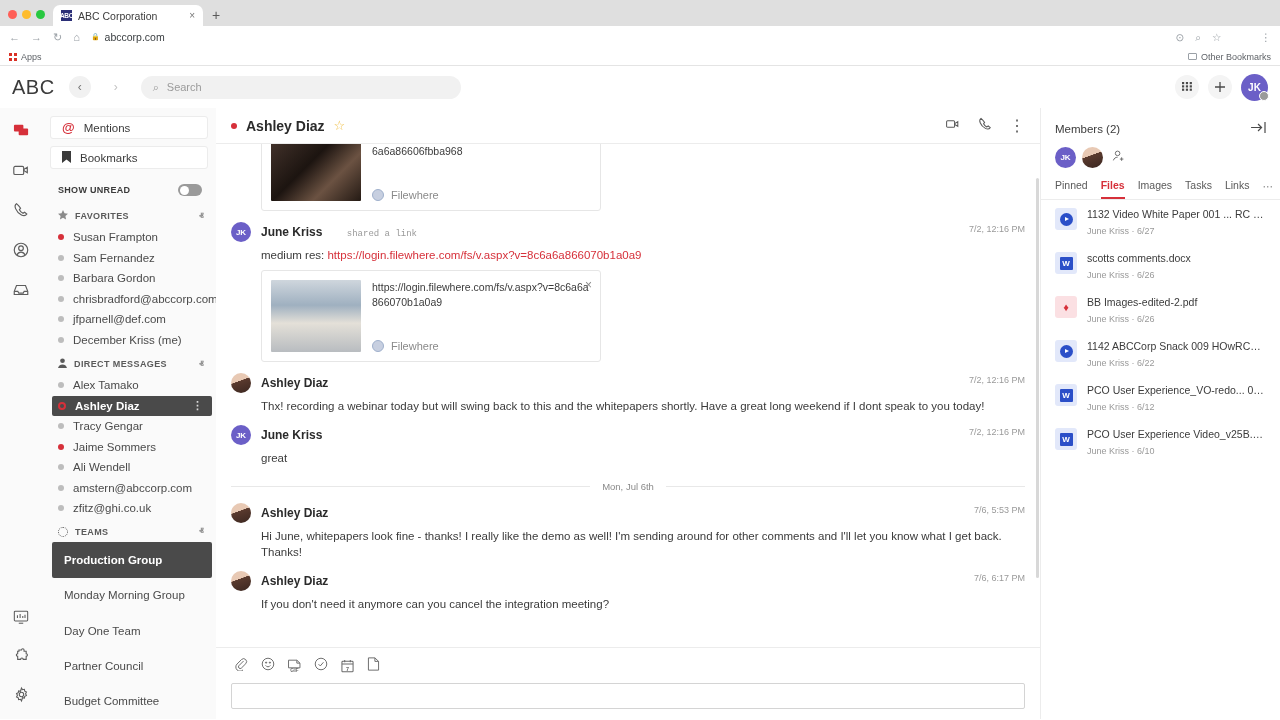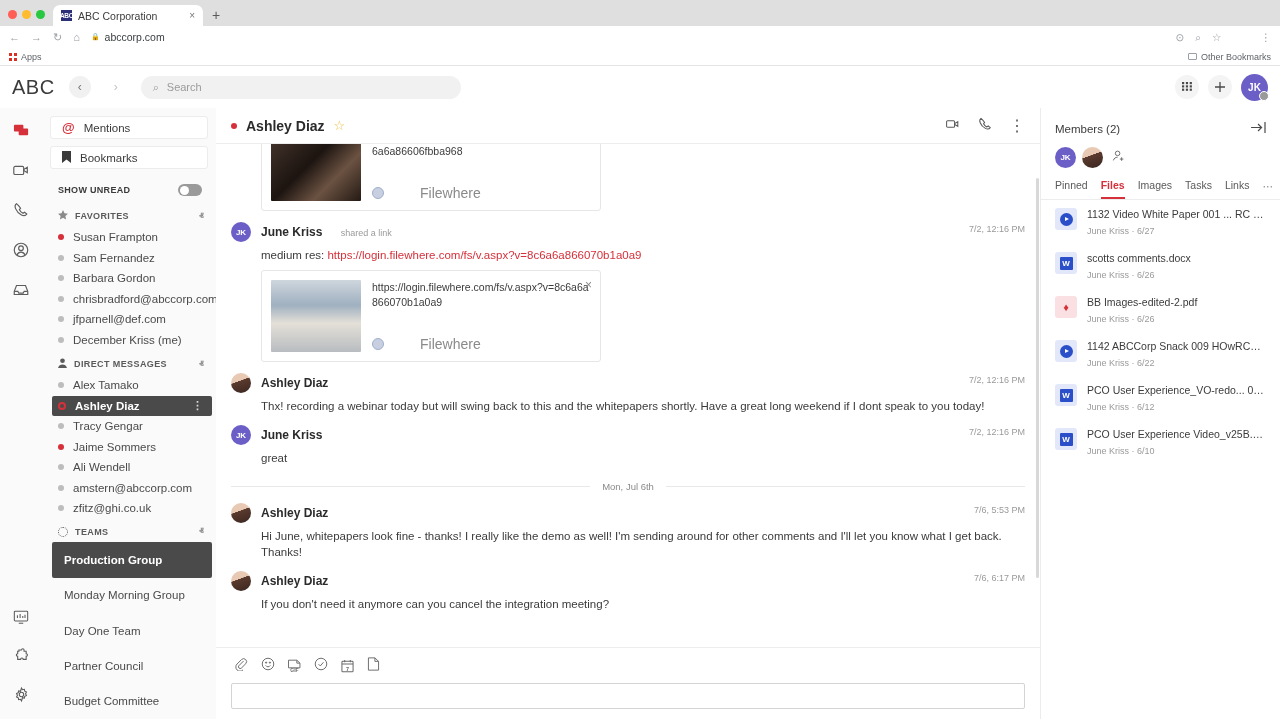--- a/index.html
+++ b/index.html
@@ -176,21 +176,21 @@
   .msg { display: flex; gap: 10px; padding: 9px 0 2px; position: relative; }
   .msg-av {
     width: 20px; height: 20px; border-radius: 50%; flex-shrink: 0;
     font-size: 8px; font-weight: bold; color: #fff;
     display: flex; align-items: center; justify-content: center;
   }
   .av-jk { background: #6b5fc7; }
   .av-ad { background: linear-gradient(160deg, #e8c9b4 40%, #5a3a2e 41%, #3a2620 100%); }
   .msg-body { flex: 1; min-width: 0; }
   .msg-name { font-size: 12px; font-weight: bold; color: #2b2b2b; display: inline; margin-top: 12px; }
-  .msg-sub { font-size: 9px; color: #9a9a9a; margin-left: 14px; }
+  .msg-sub { font-size: 9px; color: #9a9a9a; margin-left: 20px; font-family: Liberation Mono, monospace; }
   .msg-time { position: absolute; right: 0; top: 11px; font-size: 9px; color: #9a9a9a; }
   .msg-text { font-size: 11.5px; color: #3b3b3b; margin-top: 7px; line-height: 1.4; }
   .msg-link { color: #d6303a; text-decoration: none; }
 
   .card {
     margin-top: 7px; width: 340px; border: 1px solid #e6e6e6;
     border-radius: 3px; background: #fff; display: flex; padding: 9px;
     gap: 11px; position: relative;
   }
   .card-thumb { width: 90px; height: 72px; flex-shrink: 0; border-radius: 1px; }
@@ -200,21 +200,21 @@
   .thumb-office {
     background: linear-gradient(180deg, #cfd6dd 0%, #9fb0c0 35%, #e4e0d8 60%, #b8bcc0 100%);
   }
   .card-main { flex: 1; min-width: 0; display: flex; flex-direction: column; }
   .card-url { font-size: 10.5px; color: #3b3b3b; line-height: 1.45; word-break: break-all; }
   .card-foot { margin-top: auto; display: flex; align-items: center; gap: 7px; }
   .fw-logo {
     width: 12px; height: 12px; border-radius: 50%;
     background: #c7cfe0; border: 1.5px solid #9fb0cc;
   }
-  .card-src { font-size: 14px; color: #8a8a8a; margin-left: 29px; }
+  .card-src { font-size: 11px; color: #8a8a8a; }
   .card-x { position: absolute; right: 8px; top: 7px; color: #8a8a8a; font-size: 12px; }
 
   .day-sep { display: flex; align-items: center; gap: 12px; padding: 13px 0 2px; }
   .day-sep .ln { flex: 1; height: 1px; background: #e8e8e8; }
   .day-sep span { font-size: 9.5px; color: #8a8a8a; }
 
   .composer { padding: 0 15px 10px; flex-shrink: 0; border-top: 1px solid #ececec; }
   .comp-tools { display: flex; align-items: center; gap: 13px; padding: 9px 3px 8px; color: #6a6a6a; }
   .comp-input {
     height: 26px; border: 1px solid #d4d4d4; border-radius: 2px; background: #fff;

